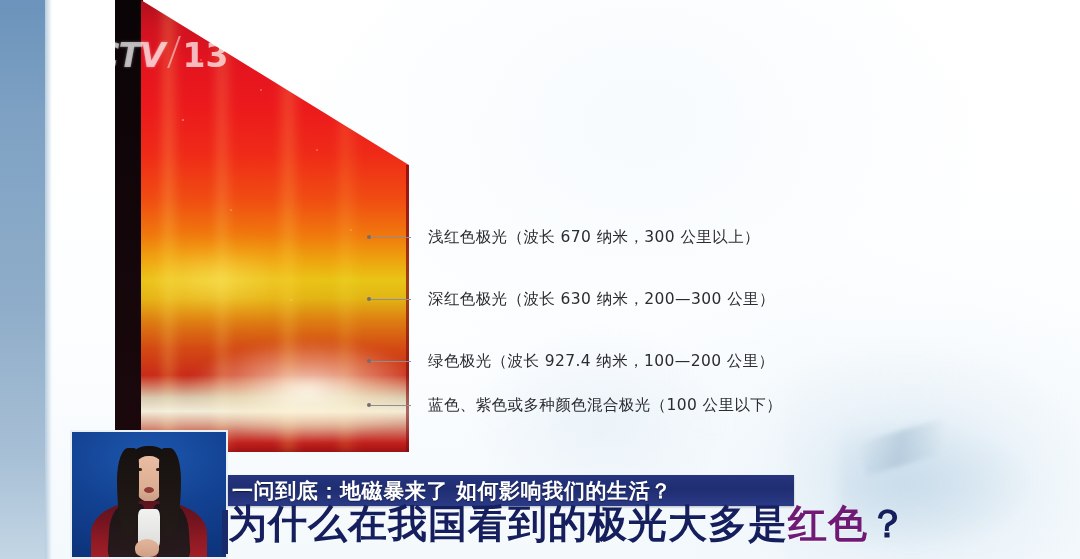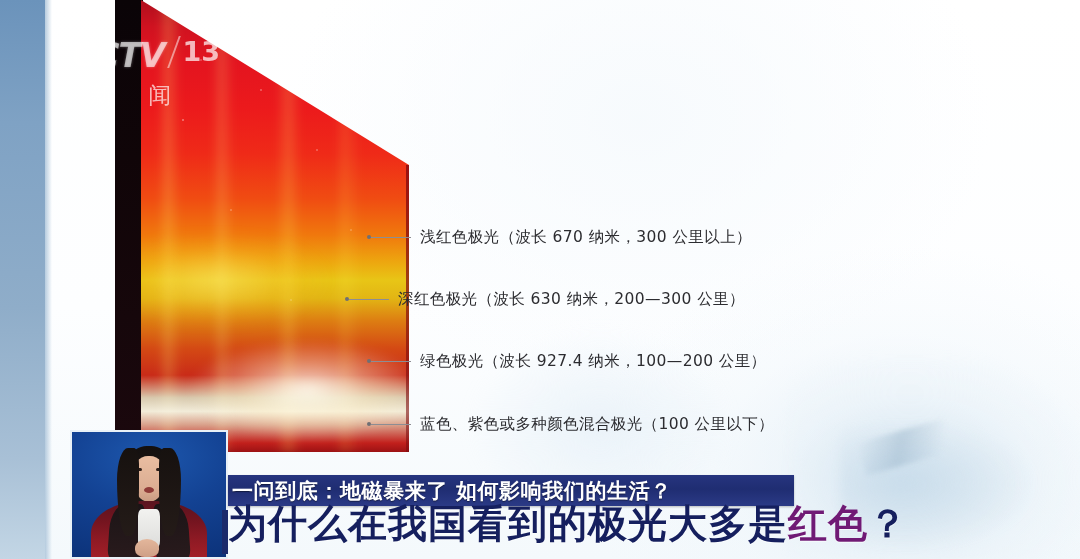--- a/index.html
+++ b/index.html
@@ -123,21 +123,21 @@
   
   .callout{ position:absolute; display:flex; align-items:center; height:22px; }
   .callout .dot{
     width:4px; height:4px; border-radius:50%;
     background:#6f6f74; flex:0 0 auto;
   }
   .callout .leader{
     width:40px; height:1px; background:#8d8d93; flex:0 0 auto;
   }
   .callout .ctext{
-    margin-left:9px;
+    margin-left:17px;
     font-size:15.5px;
     color:#2c2c30;
     white-space:nowrap;
     letter-spacing:0.4px;
     font-family:"DejaVu Sans","Liberation Sans",sans-serif;
   }
 
   
   .anchor-box{
     position:absolute; left:70px; top:430px; width:158px; height:129px;
@@ -267,21 +267,21 @@
     text-shadow:0 0 3px rgba(255,255,255,0.35);
     font-family:"DejaVu Sans","Liberation Sans",sans-serif;
   }
   .logo .slash{
     display:inline-block; width:2px; height:32px;
     background:rgba(255,255,255,0.5);
     transform:skewX(-20deg);
     margin:0 4px;
   }
   .logo .num{
-    font-size:27px; font-weight:bold;
+    font-size:33px; font-weight:bold;
     color:rgba(255,255,255,0.7);
     font-family:"DejaVu Sans","Liberation Sans",sans-serif;
   }
   .logo .lrow2{
     position:absolute; left:18px; top:44px;
     font-size:23px; letter-spacing:14px;
     color:rgba(255,255,255,0.68);
     font-family:"DejaVu Sans","Liberation Sans",sans-serif;
   }
 </style>
@@ -307,42 +307,41 @@
       <div class="aurora-edge-right"></div>
     </div>
   </div>
 
   <div class="logo">
     <div class="lrow1">
       <span class="cctv">CCTV</span>
       <span class="slash"></span>
       <span class="num">13</span>
     </div>
-    <div class="lrow2">新 闻</div>
   </div>
 
   <div class="callout" style="left:367px; top:226px;">
     <span class="dot"></span>
     <span class="leader"></span>
     <span class="ctext">浅红色极光（波长 670 纳米，300 公里以上）</span>
   </div>
 
-  <div class="callout" style="left:345px; top:288px;">
+  <div class="callout" style="left:367px; top:288px;">
     <span class="dot"></span>
     <span class="leader"></span>
     <span class="ctext">深红色极光（波长 630 纳米，200—300 公里）</span>
   </div>
 
   <div class="callout" style="left:367px; top:350px;">
     <span class="dot"></span>
     <span class="leader"></span>
     <span class="ctext">绿色极光（波长 927.4 纳米，100—200 公里）</span>
   </div>
 
-  <div class="callout" style="left:367px; top:413px;justify-content:center;">
+  <div class="callout" style="left:367px; top:394px;justify-content:center;">
     <span class="dot"></span>
     <span class="leader"></span>
     <span class="ctext">蓝色、紫色或多种颜色混合极光（100 公里以下）</span>
   </div>
 
   <div class="anchor-box">
     <div class="anchor-bg"></div>
     <div class="anchor-hair"></div>
     <div class="anchor-face"></div>
     <div class="anchor-eye l"></div>

